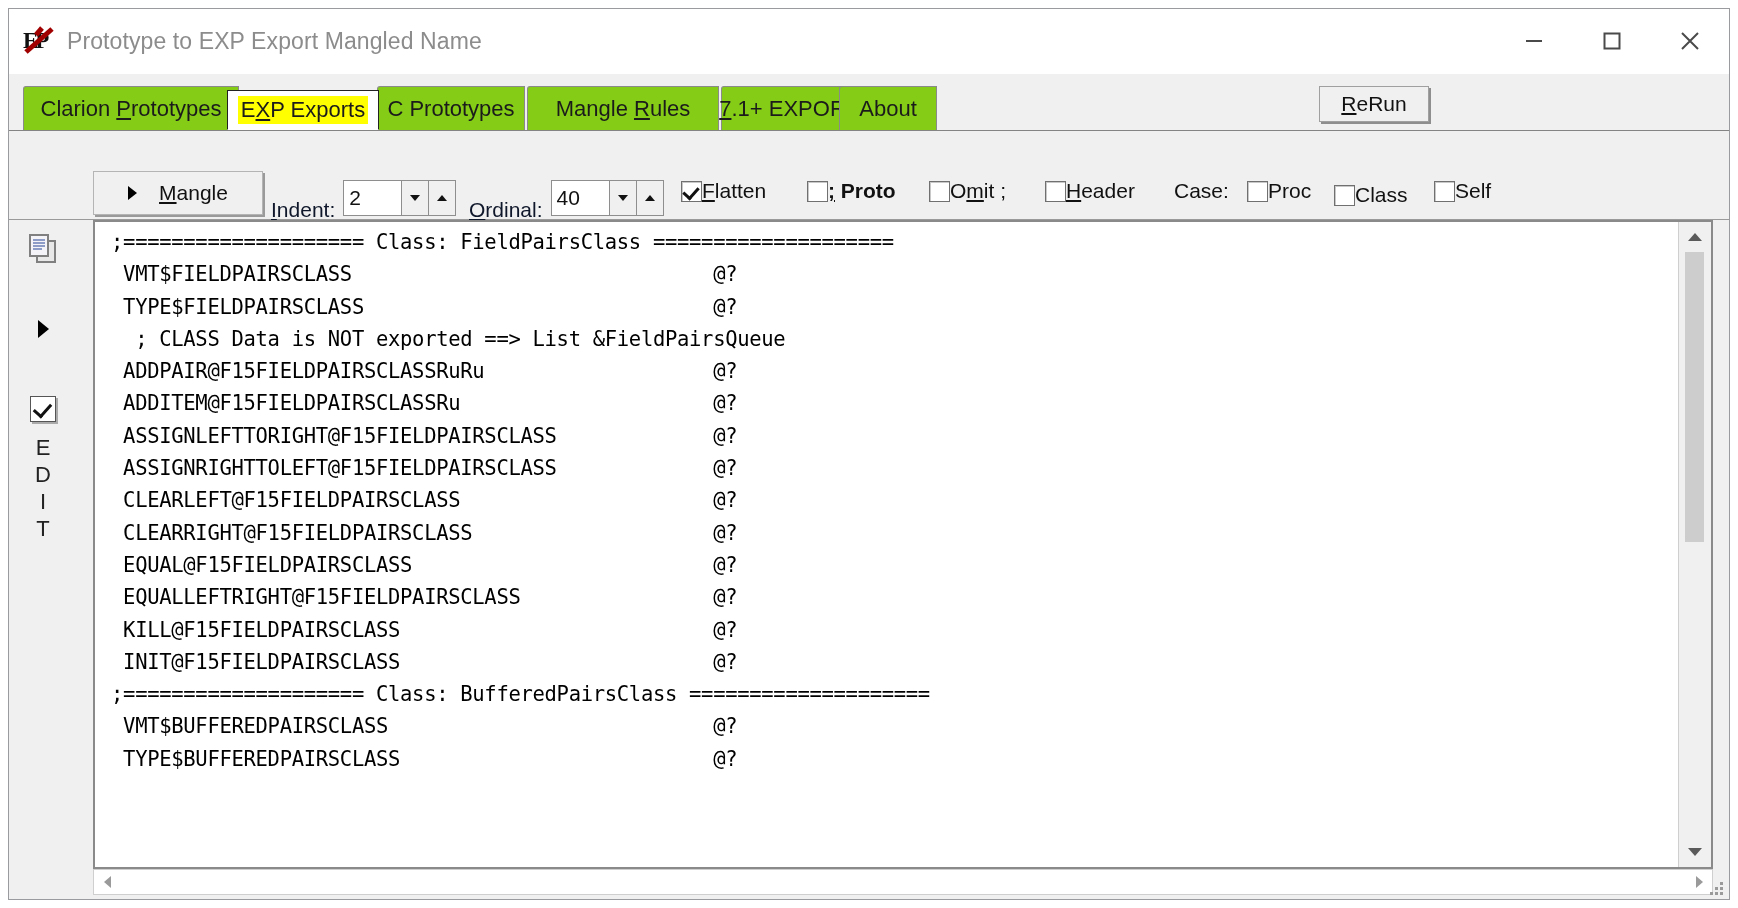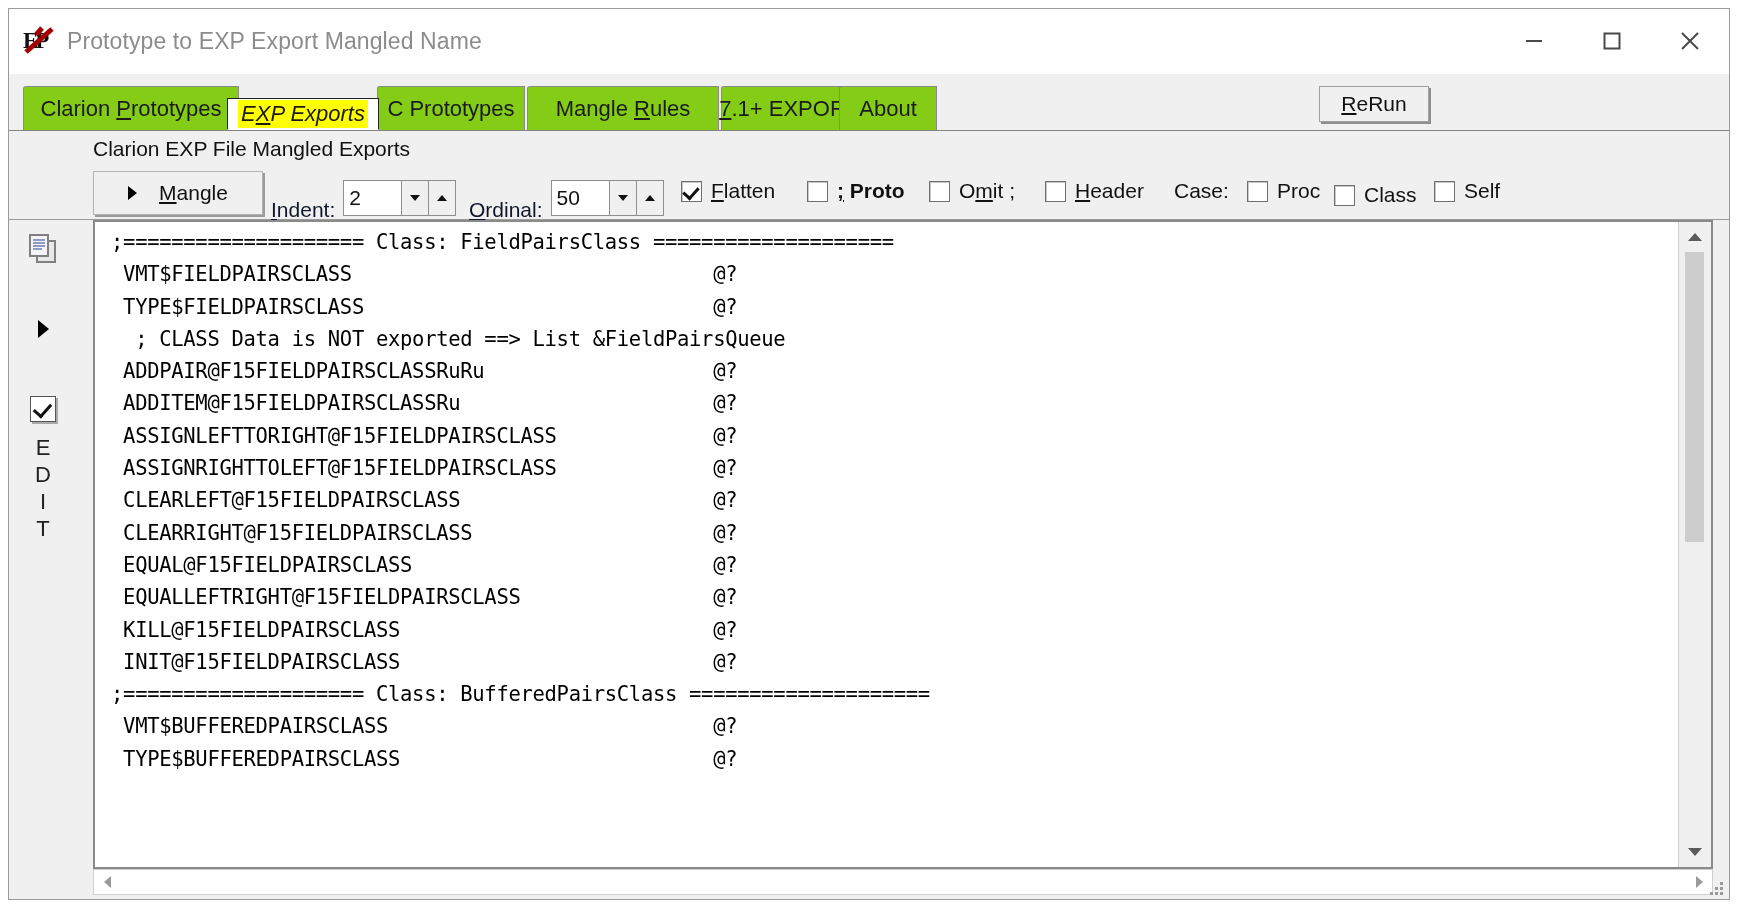--- a/index.html
+++ b/index.html
@@ -63,23 +63,22 @@
     white-space:nowrap;
     padding:0 14px;
   }
   .tab.shape{
     border-top-left-radius:3px;
   }
   .tab.active{
     background:#ffffff;
     border:1px solid #222;
     border-bottom:1px solid #ffffff;
-    height:32px;
+    height:40px;
     z-index:5;
-    font-style:italic;
   }
   .tab .hl{
     background:#ffff00;padding:1px 3px;
   }
   .tab u{text-decoration:underline;text-underline-offset:2px;}
   .rerun-btn{
     position:absolute;right:300px;bottom:8px;
     width:108px;height:34px;
     background:#f0f0f0;
     border:1px solid #a0a0a0;
@@ -121,21 +120,21 @@
     font-size:21px;color:#111;background:#fff;
   }
   .spin-btns{display:flex;}
   .spin-btn{
     width:26px;background:#f0f0f0;border-left:1px solid #8e8e8e;
     display:flex;align-items:center;justify-content:center;
   }
   .spin-btn .tri-d{width:0;height:0;border-top:6px solid #111;border-left:5px solid transparent;border-right:5px solid transparent;}
   .spin-btn .tri-u{width:0;height:0;border-bottom:6px solid #111;border-left:5px solid transparent;border-right:5px solid transparent;}
   .cbx{
-    position:absolute;display:flex;align-items:center;gap:9px;
+    position:absolute;display:flex;align-items:center;gap:0;
     font-size:21px;color:#111;white-space:nowrap;
   }
   .cbx .box{
     width:21px;height:21px;border:1px solid #707070;background:#fff;
     box-sizing:border-box;position:relative;flex:0 0 auto;
     box-shadow: inset 1px 1px 0 #c8c8c8;
   }
   .cbx .box.checked::after{
     content:"";position:absolute;left:4px;top:2px;width:7px;height:12px;
     border:solid #111;border-width:0 3px 3px 0;transform:rotate(42deg);
@@ -272,21 +271,20 @@
       <span>About</span>
     </div>
 
     <div class="rerun-btn">
       <span><u>R</u>eRun</span>
     </div>
   </div>
 
   <div class="toolbar">
 
-    <div class="tb-caption">Clarion EXP File Mangled Exports</div>
 
     <div class="mangle-btn">
       <span class="arrow"></span>
       <span><u>M</u>angle</span>
     </div>
 
     <div class="field-group" style="left:262px;top:43px;">
       <span class="field-label"><u>I</u>ndent:</span>
       <div class="spinbox">
         <div class="val">2</div>
@@ -297,21 +295,21 @@
           <div class="spin-btn">
               <i class="tri-u"></i>
             </div>
         </div>
       </div>
     </div>
 
     <div class="field-group" style="left:460px;top:43px;">
       <span class="field-label"><u>O</u>rdinal:</span>
       <div class="spinbox">
-        <div class="val">50</div>
+        <div class="val">40</div>
         <div class="spin-btns">
           <div class="spin-btn">
               <i class="tri-d"></i>
             </div>
           <div class="spin-btn">
               <i class="tri-u"></i>
             </div>
         </div>
       </div>
     </div>

